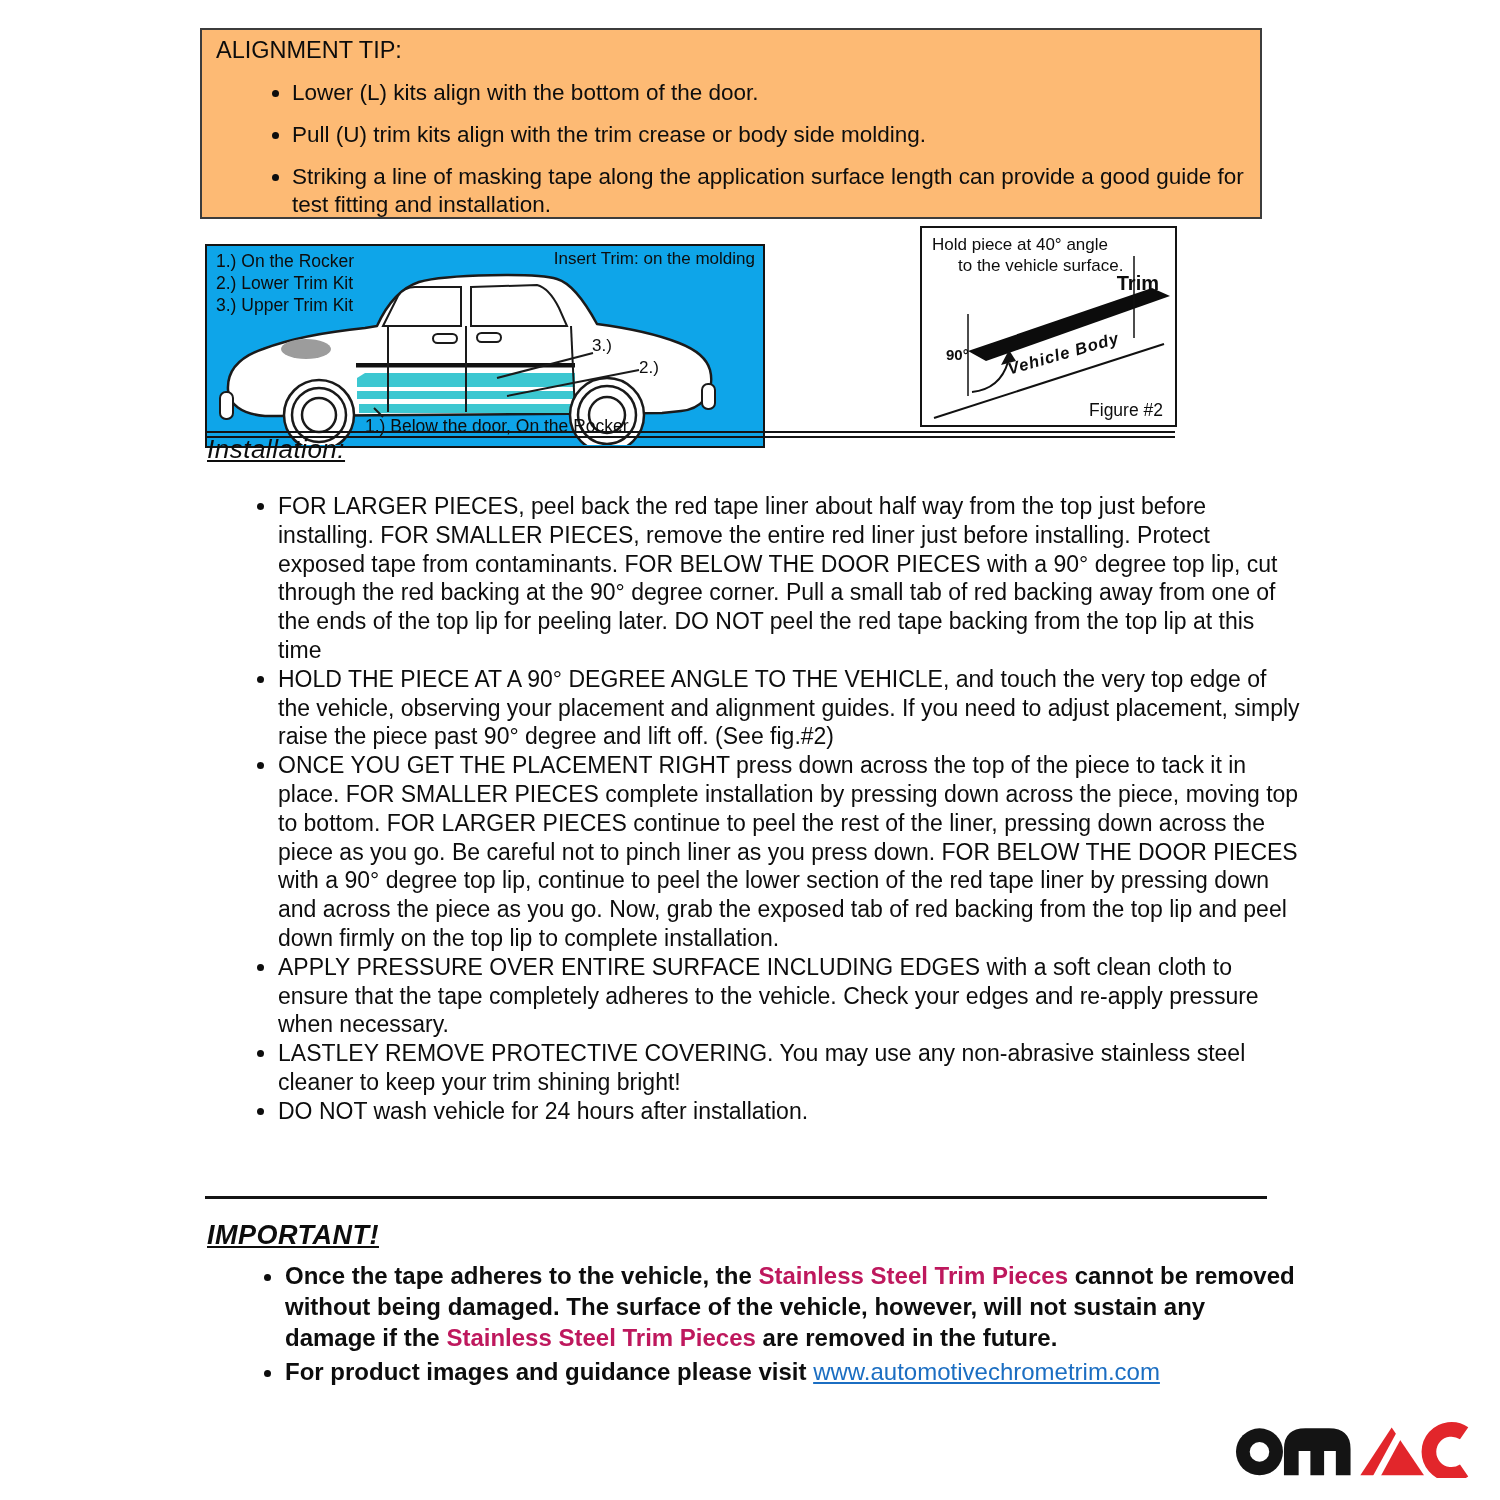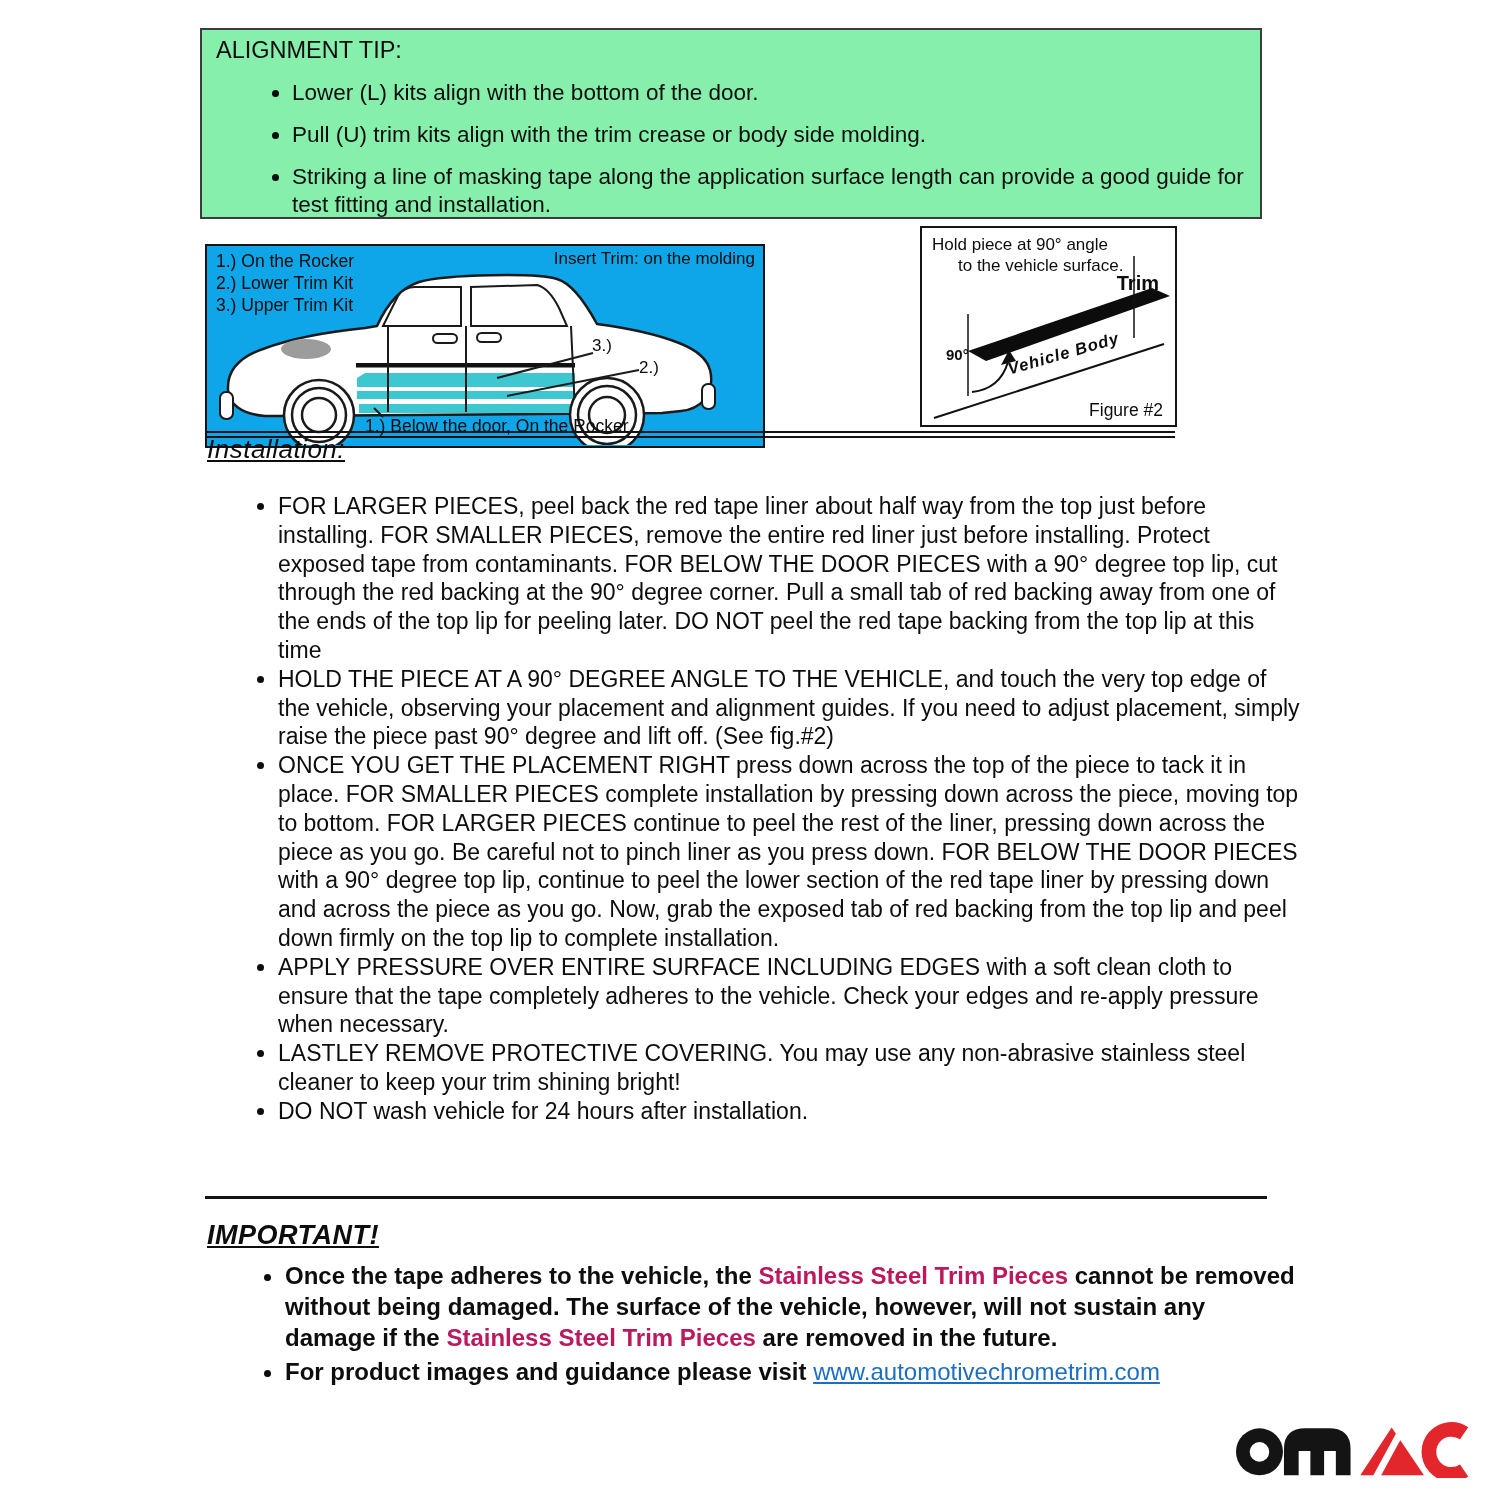--- a/index.html
+++ b/index.html
@@ -4,21 +4,21 @@
 <style>
   html,body { margin:0; padding:0; background:#ffffff; }
   .page {
     position:relative; width:1500px; height:1500px; background:#ffffff;
     font-family:"Liberation Sans", sans-serif; color:#0d0d0d; overflow:hidden;
   }
 
   
   .tip-box {
     position:absolute; left:200px; top:28px; width:1062px; height:191px;
-    background:#86efac; border:2px solid #3c3c3c; box-sizing:border-box;
+    background:#fdba74; border:2px solid #3c3c3c; box-sizing:border-box;
     padding:7px 14px 0 14px;
   }
   .tip-title { font-size:23.5px; }
   .tip-list { margin:15px 0 0 0; padding:0 0 0 76px; }
   .tip-list li { font-size:22.5px; line-height:27.5px; margin-bottom:14.5px; }
 
   
   .car-box {
     position:absolute; left:205px; top:224px; width:560px; height:204px;
     border:2.5px solid #141414; box-sizing:border-box; background:#0ea5e9;margin-top:20px;
@@ -155,21 +155,21 @@
 
       <polygon points="46,123 230,60 248,68 64,133" fill="#0c0c0c"></polygon>
 
       <line x1="46" y1="86" x2="46" y2="168" stroke="#111" stroke-width="1.5"></line>
       <line x1="212" y1="28" x2="212" y2="110" stroke="#111" stroke-width="1.5"></line>
 
       <path d="M 50 164 Q 78 161 86 134" fill="none" stroke="#111" stroke-width="2"></path>
       <polygon points="87,122 79,137 94,133" fill="#111"></polygon>
     </svg>
     <div class="fig-label angle-caption">
-      <div>Hold piece at 90° angle</div>
+      <div>Hold piece at 40° angle</div>
       <div class="cap2">to the vehicle surface.</div>
     </div>
     <div class="fig-label trim-label">Trim</div>
     <div class="fig-label deg-label">90°</div>
     <div class="fig-label body-label">Vehicle Body</div>
     <div class="fig-label fig2-label">Figure #2</div>
   </div>
 
   <div class="double-rule"></div>
 

